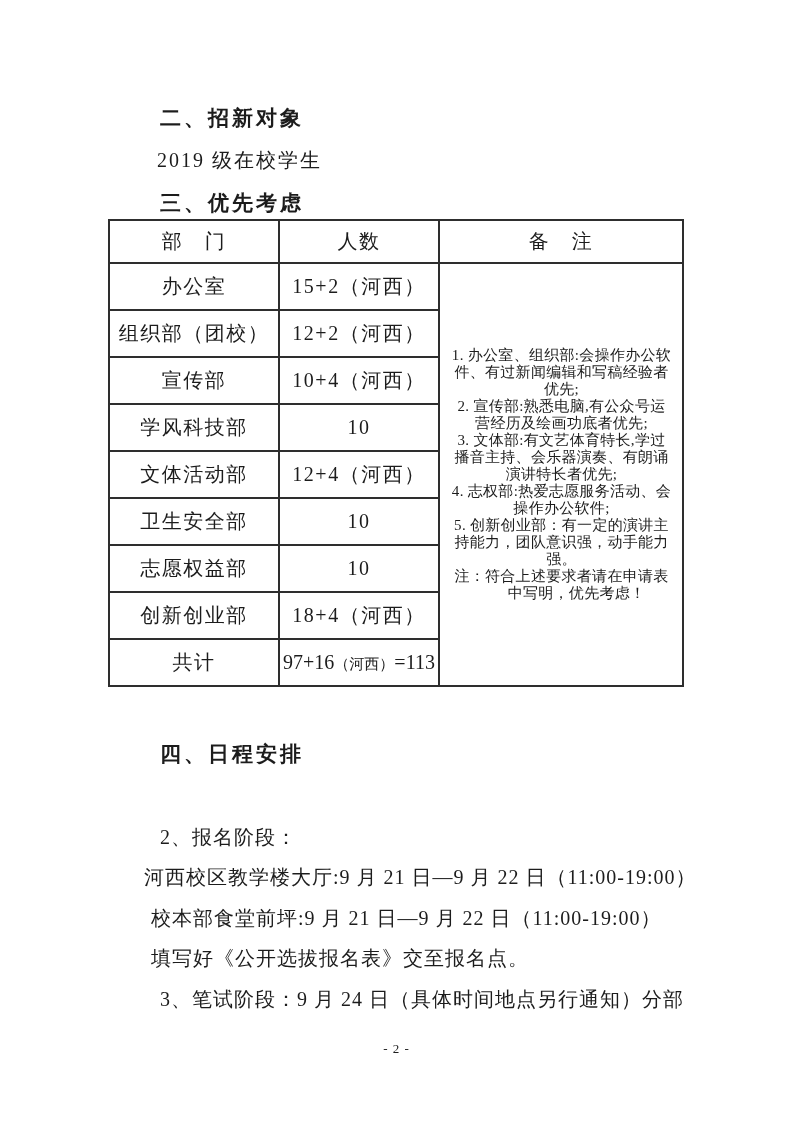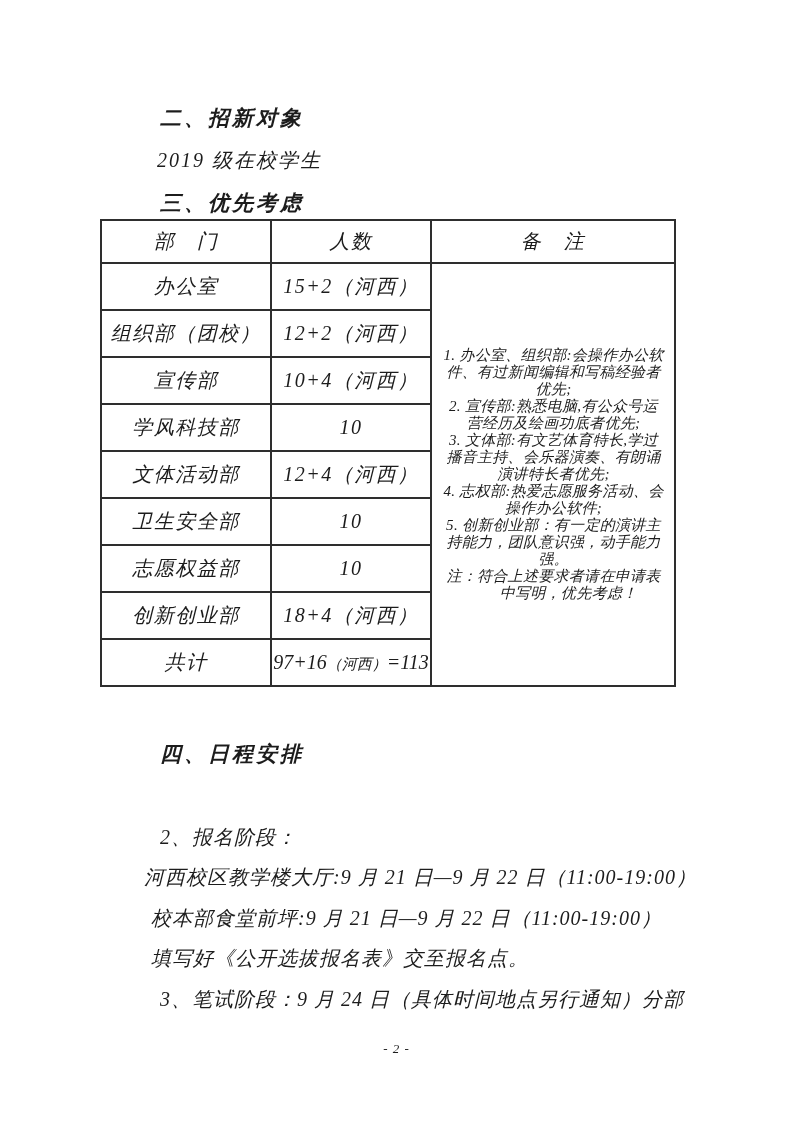--- a/index.html
+++ b/index.html
@@ -1,15 +1,15 @@
 <!DOCTYPE html>
 <html><head>
 <meta charset="utf-8">
 <style>
-  * { margin: 0; padding: 0; box-sizing: border-box; font-style: italic; }
+  * { margin: 0; padding: 0; box-sizing: border-box; }
   html, body { background: #ffffff; }
   .page {
     position: relative;
     width: 793px;
     height: 1122px;
     background: #ffffff;
     font-family: "Liberation Serif", "DejaVu Serif", serif;
     color: #1c1c1c;
     overflow: hidden;
   }
@@ -22,21 +22,21 @@
   .body-text {
     font-size: 20px;
     letter-spacing: 2px;
   }
   .sched {
     font-size: 20px;
     letter-spacing: 1px;
   }
   table.recruit {
     position: absolute;
-    left: 100px;
+    left: 108px;
     top: 219px;
     width: 574px;
     border-collapse: collapse;
     table-layout: fixed;
     border-radius: 18px;
   }
   table.recruit td {
     border: 2px solid #2e2e2e;
     text-align: center;
     vertical-align: middle;

